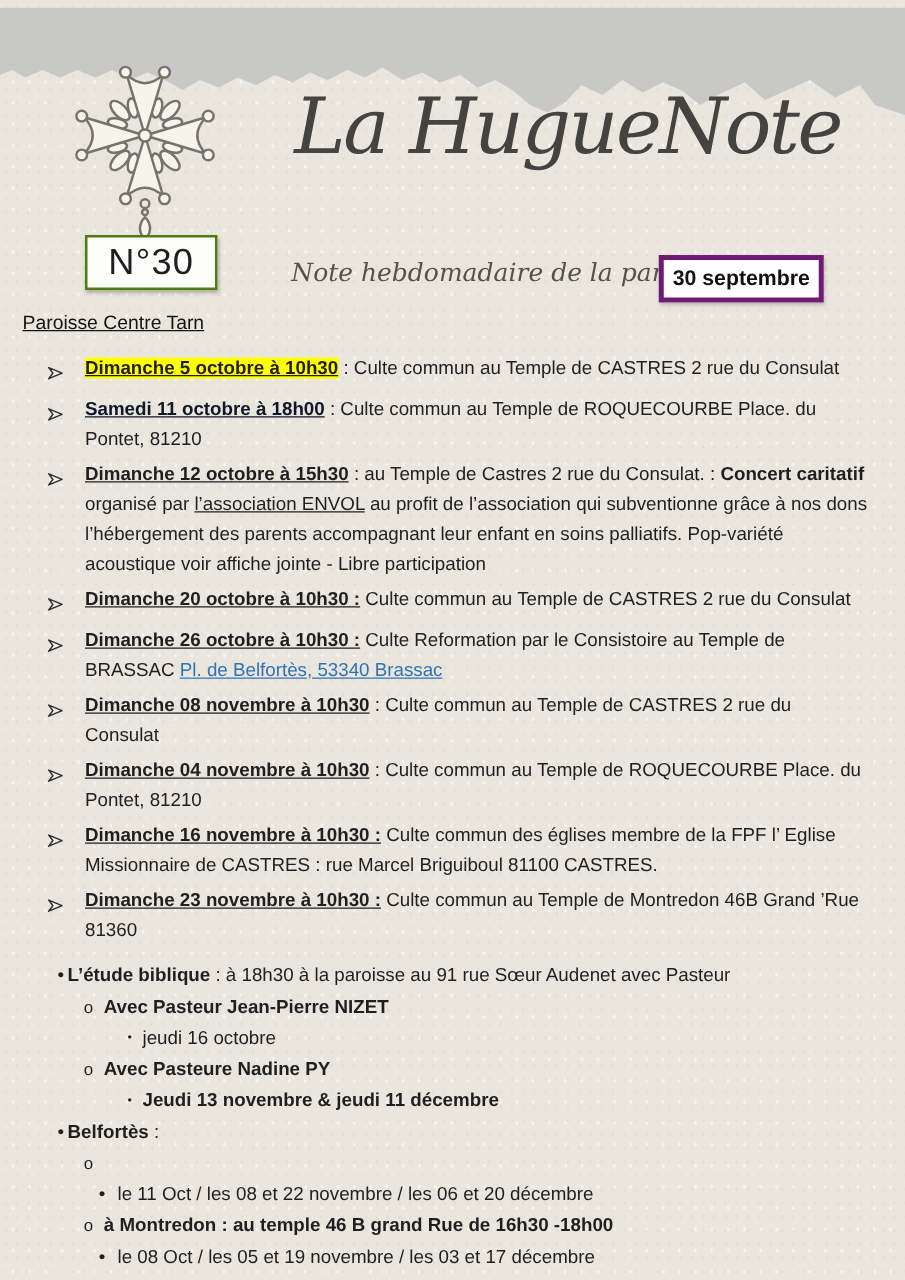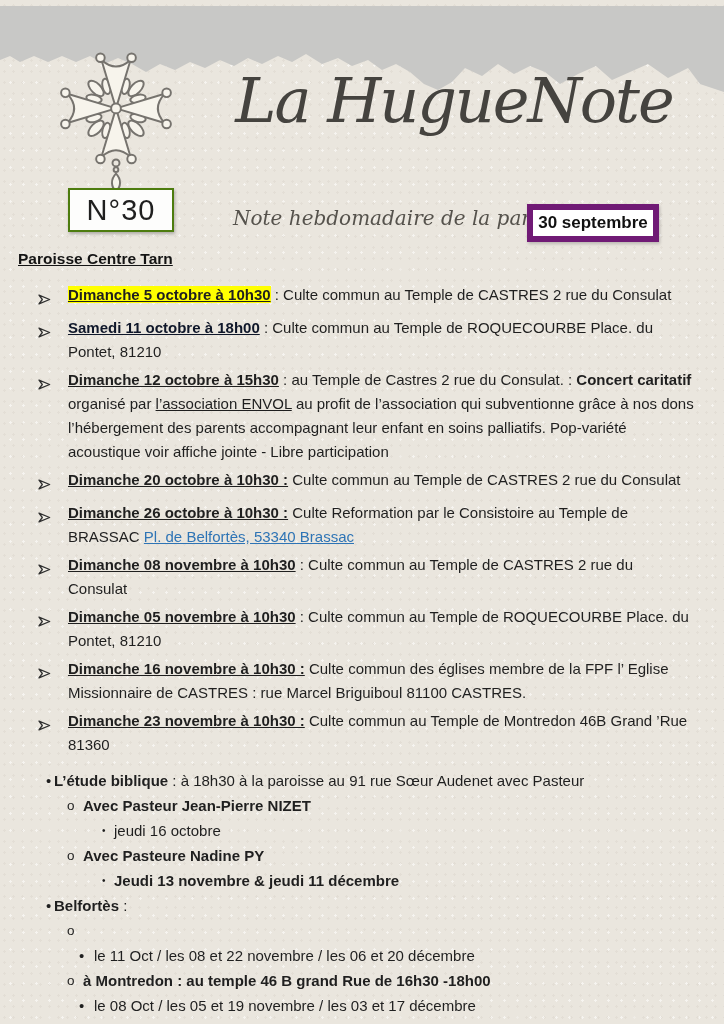--- a/index.html
+++ b/index.html
@@ -45,28 +45,28 @@
     font-family:"DejaVu Serif",serif;font-style:italic;font-weight:normal;
     font-size:62px;letter-spacing:-2px;color:#45433f;white-space:nowrap;
   }
   .subtitle{
     position:absolute;left:233px;top:206px;white-space:nowrap;
     font-family:"DejaVu Serif",serif;font-style:italic;
     font-size:20px;color:#55524c;
   }
   .date-box{
     position:absolute;left:527px;top:204px;width:132px;height:38px;
-    background:#ffffff;border:6px solid #701a75;box-sizing:border-box;
+    background:#ffffff;border:4px solid #701a75;box-sizing:border-box;
     display:flex;align-items:center;justify-content:center;
     font-weight:bold;font-size:17px;color:#111;
     box-shadow:1px 2px 3px rgba(0,0,0,.2);z-index:3;
   }
   .body{top:250px;left:18px;width:676px;}
   .section-title{
-    display:inline-block;font-weight:bold;font-size:15.5px;
+    display:inline-block;font-weight:normal;font-size:15.5px;
     text-decoration:underline;color:#141414;
   }
   ul.events{list-style:none;margin:15px 0 0 0;padding:0;}
   .event{display:flex;margin:0 0 4px 0;font-size:15px;line-height:24px;}
   .arrow{flex:0 0 30px;margin-left:20px;padding-top:5px;}
   .ev-content{flex:1;}
   .seg-date{font-weight:bold;text-decoration:underline;}
   .seg-hl{background:#ffff00;}
   .seg-red{color:#0f172a;}
   .seg-b{font-weight:bold;}
@@ -196,21 +196,21 @@
         <li class="event">
           <span class="arrow"><svg viewBox="0 0 14 12" width="13" height="11">
               <path d="M1,1.2 L12.6,6 L1,10.8 L4.6,6 Z" fill="#f2efe7" stroke="#2f2f2f" stroke-width="1.4" stroke-linejoin="round"></path>
             </svg></span>
           <span class="ev-content"><span class="seg-date">Dimanche 08 novembre à 10h30</span><span class=""> : Culte commun au Temple de CASTRES 2 rue du Consulat</span></span>
         </li>
         <li class="event">
           <span class="arrow"><svg viewBox="0 0 14 12" width="13" height="11">
               <path d="M1,1.2 L12.6,6 L1,10.8 L4.6,6 Z" fill="#f2efe7" stroke="#2f2f2f" stroke-width="1.4" stroke-linejoin="round"></path>
             </svg></span>
-          <span class="ev-content"><span class="seg-date">Dimanche 05 novembre à 10h30</span><span class=""> : Culte commun au Temple de ROQUECOURBE Place. du Pontet, 81210</span></span>
+          <span class="ev-content"><span class="seg-date">Dimanche 04 novembre à 10h30</span><span class=""> : Culte commun au Temple de ROQUECOURBE Place. du Pontet, 81210</span></span>
         </li>
         <li class="event">
           <span class="arrow"><svg viewBox="0 0 14 12" width="13" height="11">
               <path d="M1,1.2 L12.6,6 L1,10.8 L4.6,6 Z" fill="#f2efe7" stroke="#2f2f2f" stroke-width="1.4" stroke-linejoin="round"></path>
             </svg></span>
           <span class="ev-content"><span class="seg-date">Dimanche 16 novembre à 10h30 :</span><span class=""> Culte commun des églises membre de la FPF l’ Eglise Missionnaire de CASTRES : rue Marcel Briguiboul 81100 CASTRES.</span></span>
         </li>
         <li class="event">
           <span class="arrow"><svg viewBox="0 0 14 12" width="13" height="11">
               <path d="M1,1.2 L12.6,6 L1,10.8 L4.6,6 Z" fill="#f2efe7" stroke="#2f2f2f" stroke-width="1.4" stroke-linejoin="round"></path>

